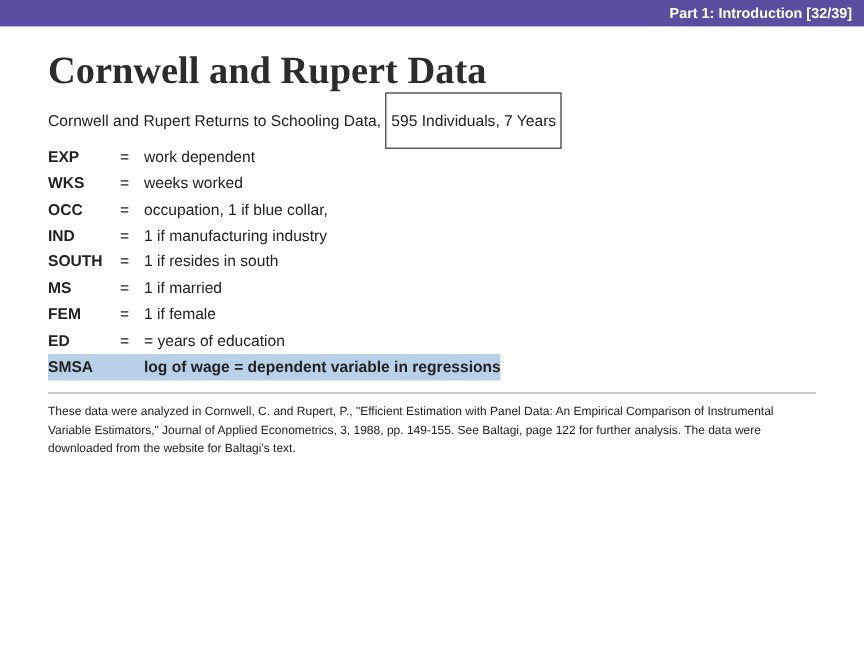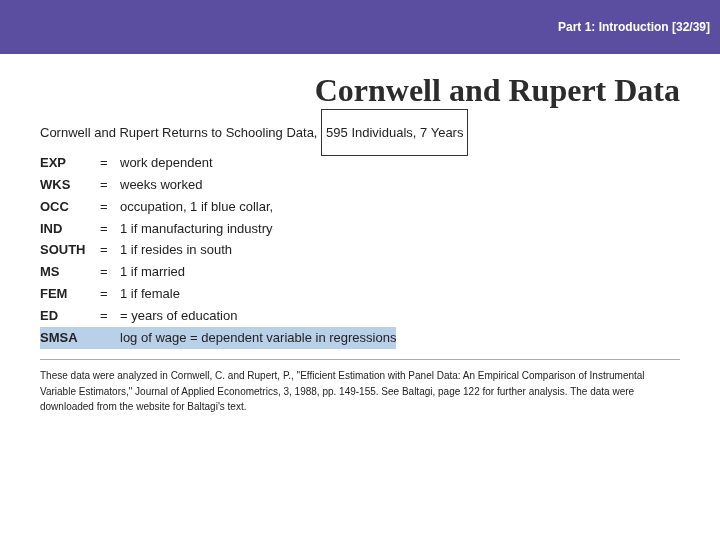--- a/index.html
+++ b/index.html
@@ -10,36 +10,35 @@
       background: #ffffff;
       font-family: Arial, Helvetica, sans-serif;
       overflow: hidden;
       position: relative;
     }
 
     .top-bar {
       background: #5b4ea0;
       color: #ffffff;
       text-align: right;
-      padding: 20px 10px;
+      padding: 4px 10px;
       font-size: 12px;
       font-weight: bold;
     }
 
     .main-content {
       padding: 18px 40px 16px 40px;
     }
 
     .page-title {
       font-size: 32px;
       font-weight: bold;
       color: #2c2c2c;
       margin-bottom: 14px;
       font-family: Georgia, serif;
-      text-align: right;
     }
 
     .intro-text {
       font-size: 13px;
       color: #222;
       margin-bottom: 10px;
       line-height: 1.5;
     }
 
     .highlight-box {
@@ -72,20 +71,21 @@
     }
 
     .variables-table td.var-eq {
       min-width: 20px;
       padding-right: 6px;
     }
 
     .lwage-row td {
       background: #b8d0e8;
       padding: 2px 4px;
+      font-weight: bold;
     }
 
     .bottom-text {
       font-size: 10px;
       color: #222;
       line-height: 1.55;
       border-top: 1px solid #aaa;
       padding-top: 8px;
       margin-top: 4px;
     }

